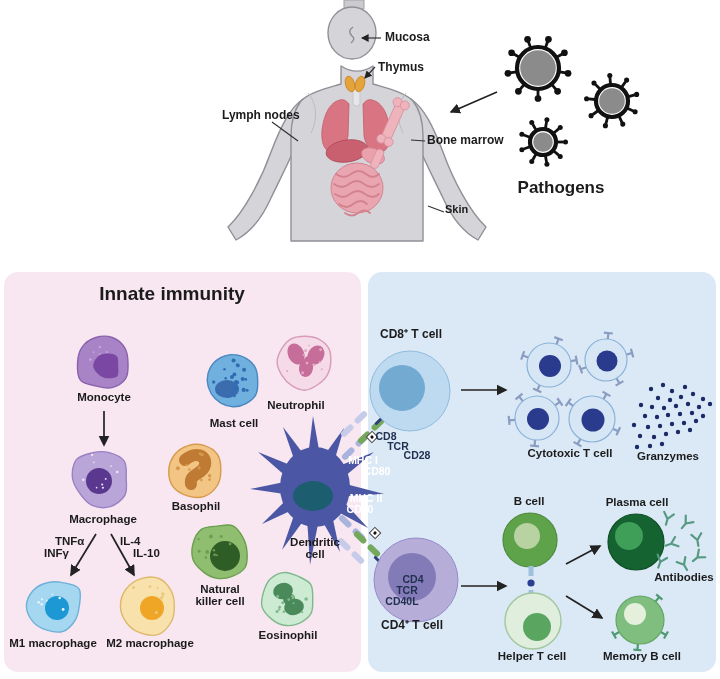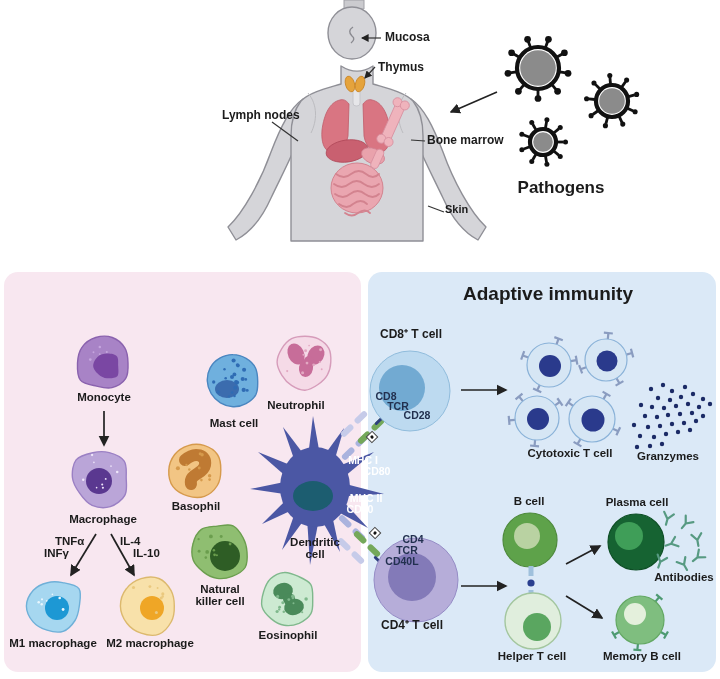--- a/index.html
+++ b/index.html
@@ -2,21 +2,21 @@
 <html><head>
 <meta charset="utf-8">
 <style>
   html,body{margin:0;padding:0;background:#fff;}
   .stage{position:relative;width:720px;height:679px;background:#ffffff;overflow:hidden;
          font-family:"Liberation Sans",sans-serif;}
   .stage svg{position:absolute;left:0;top:0;}
   .lbl{position:absolute;font-weight:700;color:#1b1b1b;white-space:pre-line;line-height:1.08;}
   .c{transform:translateX(-50%);text-align:center;}
   .w{color:#ffffff;margin-left:38px;}
-  .navy{color:#22304f;}
+  .navy{color:#22304f;margin-top:40px;}
 </style>
 </head>
 <body>
 
 <div class="stage">
 
 <svg width="720" height="679" viewBox="0 0 720 679">
   <defs>
     <marker id="ah" viewBox="0 0 10 10" refX="8.5" refY="5" markerWidth="6.5" markerHeight="6.5" orient="auto-start-reverse">
       <path d="M0,0L10,5L0,10z" fill="#222"></path>
@@ -477,21 +477,21 @@
       </g>
 </svg>
 
 <div class="lbl" style="left:385px;top:31px;font-size:12px">Mucosa</div>
 <div class="lbl" style="left:378px;top:61px;font-size:12px">Thymus</div>
 <div class="lbl" style="left:222px;top:109px;font-size:12px">Lymph nodes</div>
 <div class="lbl" style="left:427px;top:134px;font-size:12px">Bone marrow</div>
 <div class="lbl" style="left:445px;top:204px;font-size:11px">Skin</div>
 <div class="lbl c" style="left:561px;top:179px;font-size:17px">Pathogens</div>
 
-<div class="lbl c" style="left:548px;top:284px;font-size:19px">Adaptive immunity</div>
+<div class="lbl c" style="left:172px;top:284px;font-size:19px">Innate immunity</div>
 
 <div class="lbl c" style="left:104px;top:391px;font-size:11.5px">Monocyte</div>
 <div class="lbl c" style="left:234px;top:417px;font-size:11.5px">Mast cell</div>
 <div class="lbl c" style="left:296px;top:399px;font-size:11.5px">Neutrophil</div>
 <div class="lbl c" style="left:196px;top:500px;font-size:11.5px">Basophil</div>
 <div class="lbl c" style="left:103px;top:513px;font-size:11.5px">Macrophage</div>
 <div class="lbl" style="left:55px;top:535px;font-size:11.5px">TNFα</div>
 <div class="lbl" style="left:44px;top:547px;font-size:11.5px">INFγ</div>
 <div class="lbl" style="left:120px;top:535px;font-size:11.5px">IL-4</div>
 <div class="lbl" style="left:133px;top:547px;font-size:11.5px">IL-10</div>

